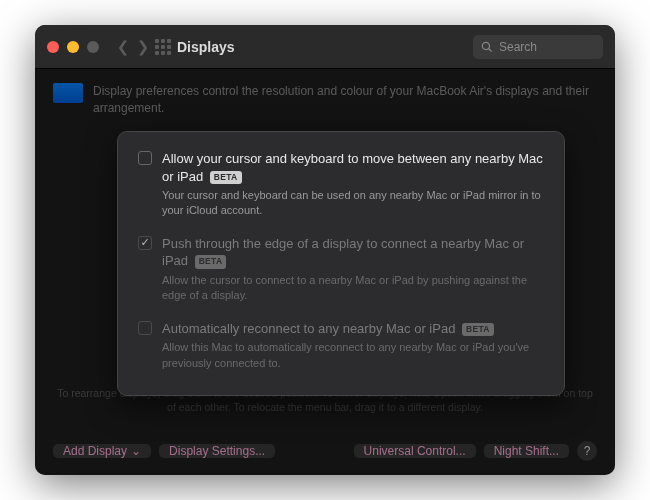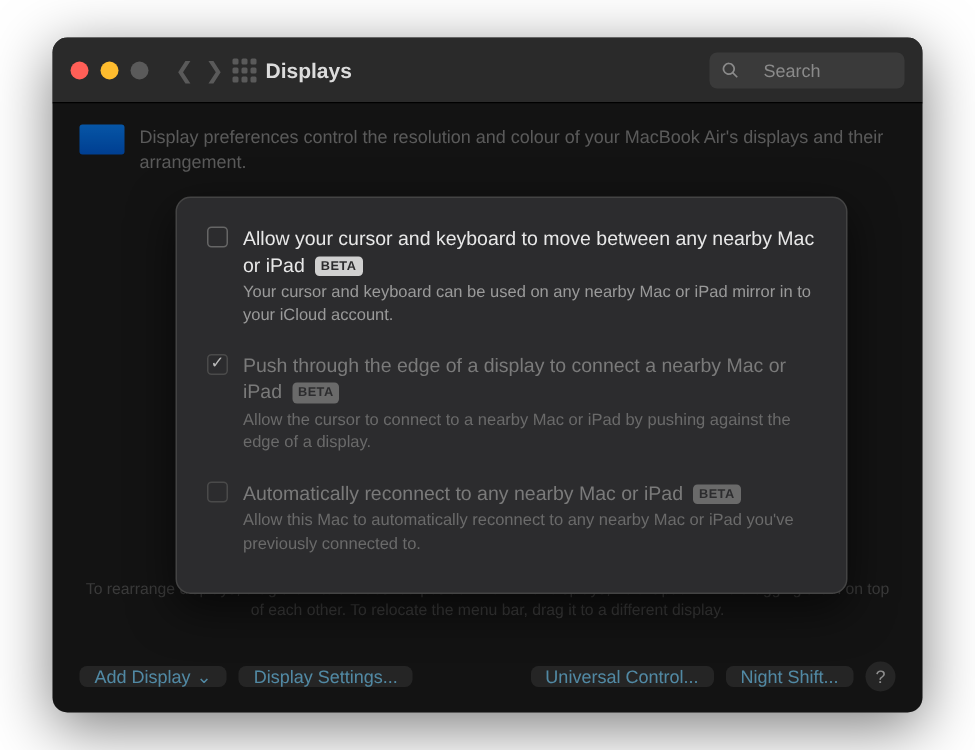--- a/index.html
+++ b/index.html
@@ -15,28 +15,28 @@
   }
   .traffic { display: flex; gap: 8px; margin-right: 14px; }
   .dot { width: 12px; height: 12px; border-radius: 50%; }
   .dot.red { background: #ff5f57; }
   .dot.yellow { background: #febc2e; }
   .dot.green { background: #5a5a5a; }
   .navbtn { width: 20px; text-align: center; color: #5a5a5a; font-size: 15px; user-select: none; }
   .gridicon { width: 16px; height: 16px; margin: 0 6px 0 2px; display: grid; grid-template-columns: repeat(3,4px); grid-template-rows: repeat(3,4px); gap: 2px; }
   .gridicon div { background: #5a5a5a; border-radius: 1px; }
   .title { color: #dcdcdc; font-weight: 600; font-size: 14px; flex: 1; }
-  .search { width: 130px; height: 24px; background: #3a3a3a; border-radius: 5px; display: flex; align-items: center; padding: 0 8px; color: #8a8a8a; font-size: 12px; gap: 16px; }
+  .search { width: 130px; height: 24px; background: #3a3a3a; border-radius: 5px; display: flex; align-items: center; padding: 0 8px; color: #8a8a8a; font-size: 12px; gap: 6px; }
   .search svg { width: 12px; height: 12px; fill: #8a8a8a; }
   .body { position: relative; padding: 14px 18px; height: calc(100% - 44px); }
   .headerdesc { display: flex; gap: 10px; color: #8a8a8a; font-size: 12px; line-height: 1.4; }
   .monitor-icon { width: 30px; height: 20px; background: linear-gradient(#0a84ff,#0060df); border-radius: 2px; flex-shrink: 0; position: relative; }
   .hint { position: absolute; bottom: 60px; left: 0; right: 0; text-align: center; color: #5a5a5a; font-size: 10.5px; line-height: 1.4; padding: 0 20px; }
   .bottombar { position: absolute; bottom: 14px; left: 18px; right: 18px; display: flex; gap: 8px; align-items: center; }
-  .btn { background: #3a3a3a; color: #7dd3fc; border: none; border-radius: 5px; padding: 0 10px; font-size: 12px; display: inline-flex; align-items: center; gap: 4px; }
+  .btn { background: #3a3a3a; color: #f9a8d4; border: none; border-radius: 5px; padding: 0 10px; font-size: 12px; display: inline-flex; align-items: center; gap: 4px; }
   .spacer { flex: 1; }
   .helpbtn { width: 20px; height: 20px; border-radius: 50%; background: #3a3a3a; color: #dcdcdc; font-size: 12px; display: flex; align-items: center; justify-content: center; }
 
   
   .dimmer { position: absolute; inset: 0; background: rgba(0,0,0,0.35); }
   .sheet {
     position: absolute; left: 82px; top: 62px; width: 448px;
     background: #2c2c2e; border: 1px solid #444; border-radius: 10px;
     padding: 18px 20px 14px 20px; box-shadow: 0 10px 30px rgba(0,0,0,0.6);
   }

